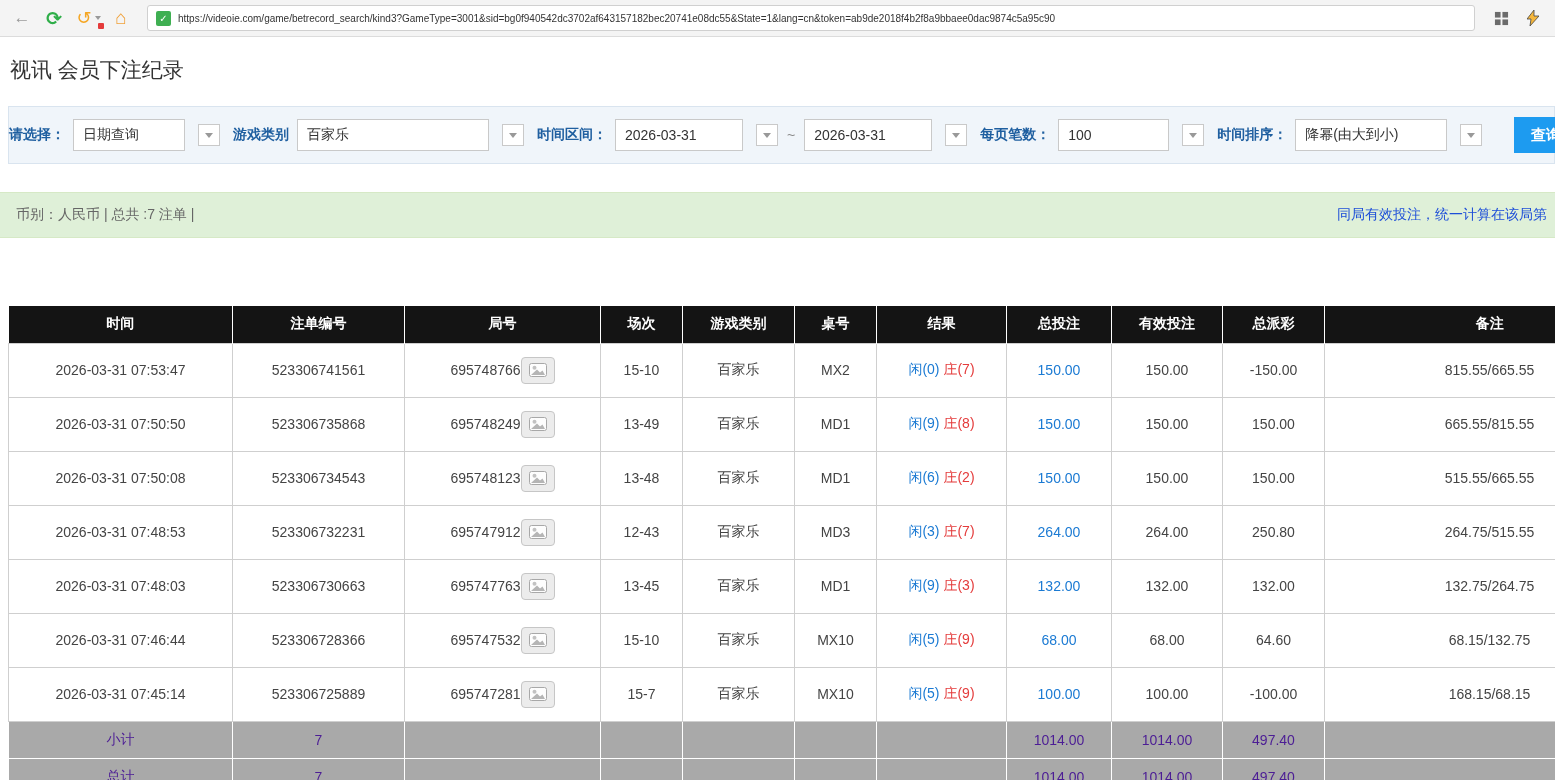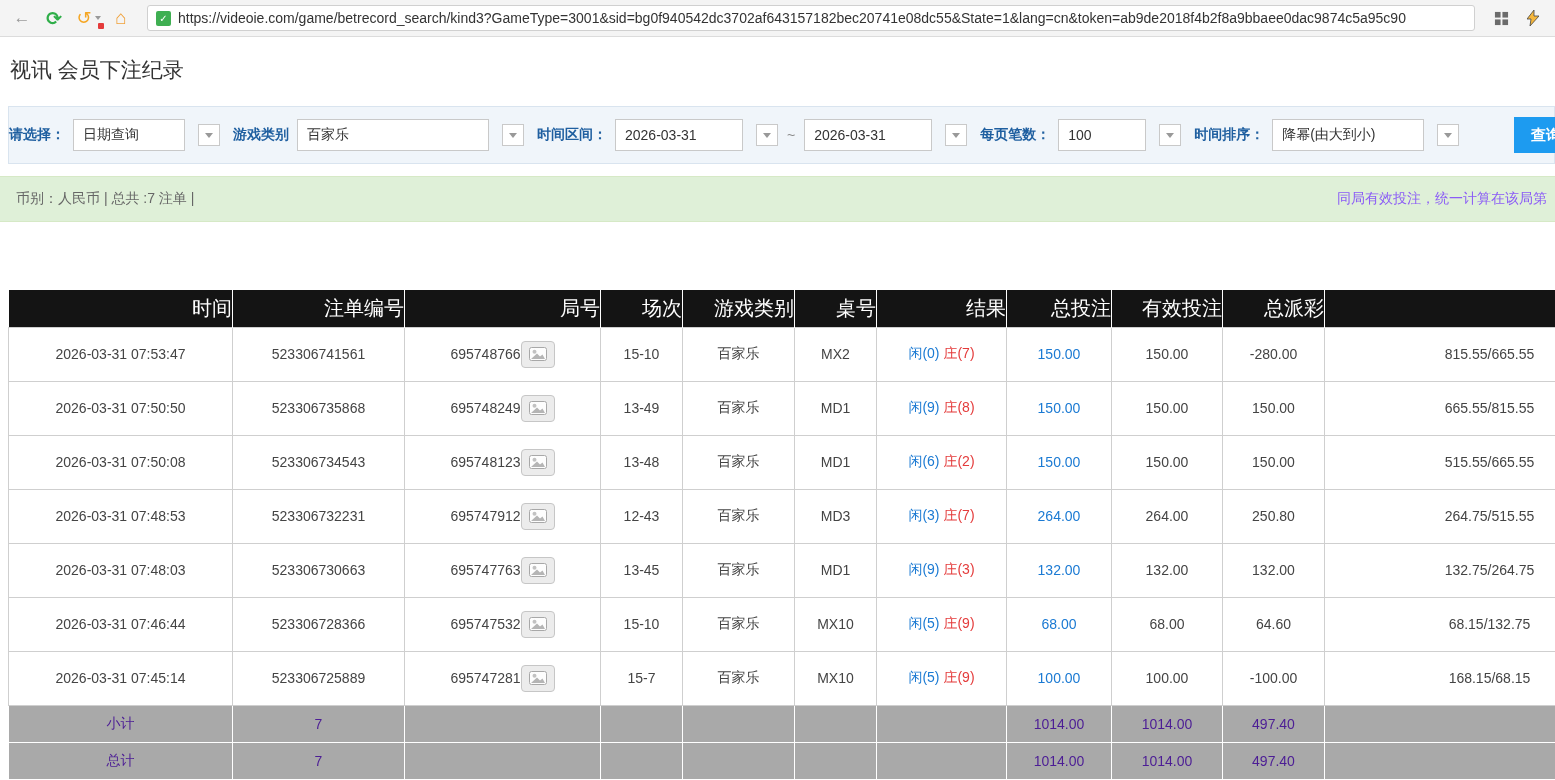--- a/index.html
+++ b/index.html
@@ -35,21 +35,21 @@
   .addr {
     flex: 1; height: 26px; background: #fff; border: 1px solid #d0d0d0;
     border-radius: 3px; display: flex; align-items: center; padding: 0 8px;
     gap: 7px; margin: 0 6px; overflow: hidden;
   }
   .shield {
     flex: 0 0 auto; width: 15px; height: 15px; background: #3faf52;
     border-radius: 2px; color: #fff; font-size: 10px; line-height: 15px;
     text-align: center; font-weight: bold;
   }
-  .url { font-size: 14px; color: #333; white-space: nowrap; overflow: hidden; }
+  .url { font-size: 10px; color: #333; white-space: nowrap; overflow: hidden; }
 
   
   .page-title { font-size: 21px; color: #333; margin: 19px 0 0 10px; font-weight: 400; }
 
   
   .filter-panel {
     margin: 22px 0 0 8px; height: 58px;
     background: #f0f5fa; border: 1px solid #d9e4ef;
     display: flex; align-items: center; 
     position: relative; overflow: visible;
@@ -65,47 +65,47 @@
   .combo-arrow {
     width: 22px; height: 22px; background: #fff; border: 1px solid #c9c9c9;
     display: flex; align-items: center; justify-content: center; cursor: pointer;
   }
   .tri {
     width: 0; height: 0;
     border-left: 4px solid transparent; border-right: 4px solid transparent;
     border-top: 5px solid #999;
   }
   .w112 { width: 112px; } .w192 { width: 192px; } .w156 { width: 128px; }
-  .w88  { width: 88px; }  .w166 { width: 152px; }
+  .w88  { width: 111px; }  .w166 { width: 152px; }
   .tilde { color: #888; font-size: 14px; margin: 0 9px; }
   .search-btn {
     margin-left: auto; margin-right: -24px; flex: 0 0 auto;
     height: 36px; width: 64px; background: #1d9bf0; color: #fff;
     border: none; font-size: 15px; font-weight: bold; cursor: pointer;
     font-family: inherit;
   }
 
   
   .summary-bar {
-    margin-top: 12px; height: 46px; background: #dff0d8;
+    margin-top: 28px; height: 46px; background: #dff0d8;
     border-top: 1px solid #d6e9c6; border-bottom: 1px solid #d6e9c6;
     display: flex; align-items: center; justify-content: space-between;
     padding: 0 16px; font-size: 14px;
   }
   .summary-left  { color: #666; }
-  .summary-right { color: #8b5cf6; white-space: nowrap; margin-right: -8px; }
+  .summary-right { color: #1d4ed8; white-space: nowrap; margin-right: -8px; }
 
   
   .bet-table {
     border-collapse: collapse; table-layout: fixed;
     width: 1646px; margin-left: 8px; margin-top: 68px;
   }
   .bet-table th {
-    background: #141414; color: #fff; font-size: 20px; font-weight: normal;
-    height: 37px; text-align: right; border-right: 1px solid #fff;
+    background: #141414; color: #fff; font-size: 14px; font-weight: bold;
+    height: 37px; text-align: center; border-right: 1px solid #fff;
   }
   .bet-table th:last-child { border-right: none; }
   .bet-table tbody td {
     border: 1px solid #cfcfcf; height: 54px; text-align: center;
     font-size: 14px; color: #444; background: #fff;
   }
   .round-wrap { display: flex; align-items: center; justify-content: center; gap: 0; }
   .replay-btn {
     width: 34px; height: 27px; background: #ececec; border: 1px solid #c6c6c6;
     border-radius: 4px; display: inline-flex; align-items: center; justify-content: center;
@@ -266,21 +266,21 @@
               </svg>
             </button>
           </div>
         </td>
         <td>15-10</td>
         <td>百家乐</td>
         <td>MX2</td>
         <td><span class="player">闲(0)</span> <span class="banker">庄(7)</span></td>
         <td><span class="amount-link">150.00</span></td>
         <td>150.00</td>
-        <td class="negative">-280.00</td>
+        <td class="negative">-150.00</td>
         <td>815.55/665.55</td>
       </tr>
       <tr>
         <td>2026-03-31 07:50:50</td>
         <td>523306735868</td>
         <td>
           <div class="round-wrap">
             <span>695748249</span>
             <button class="replay-btn">
               <svg width="18" height="14" viewBox="0 0 18 14" aria-hidden="true">

